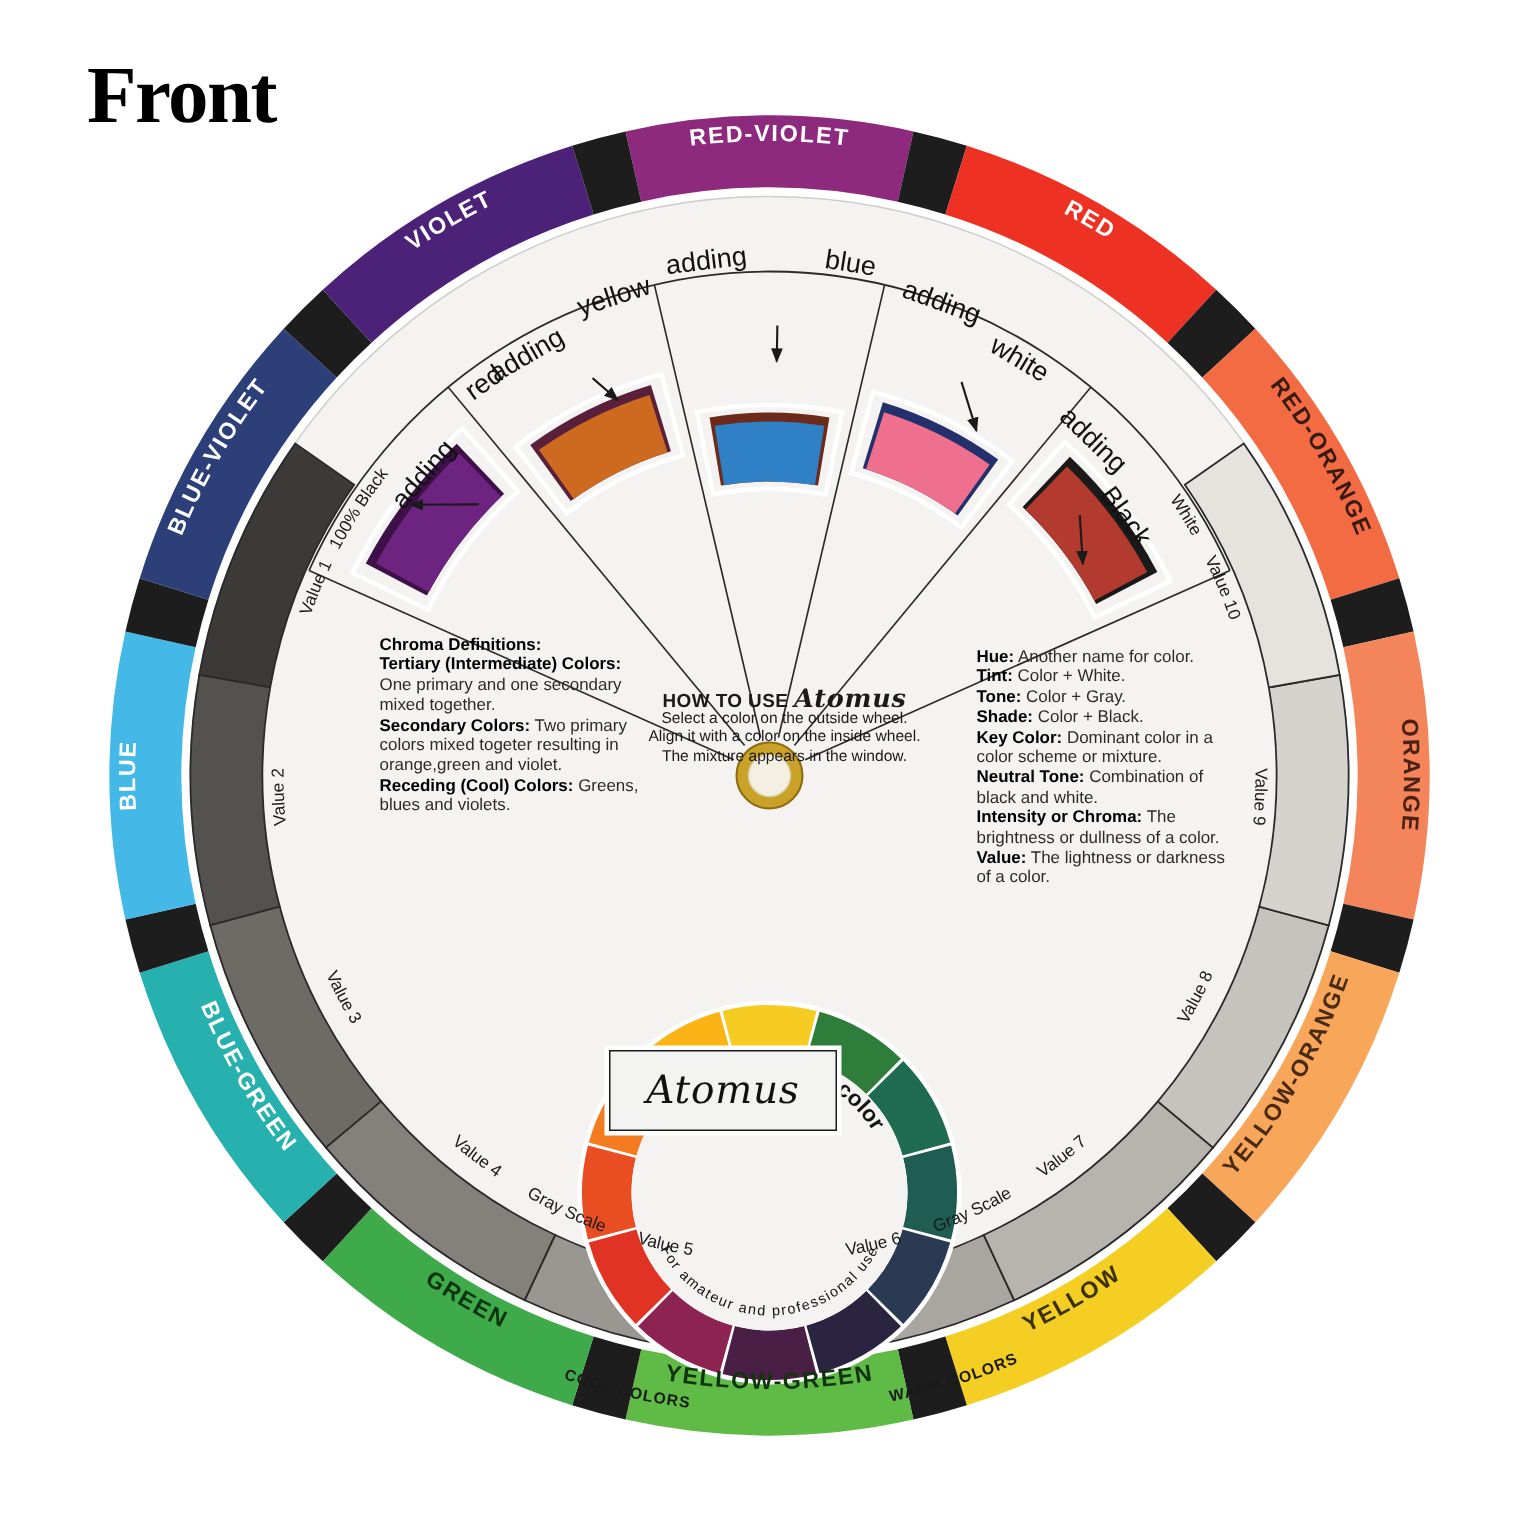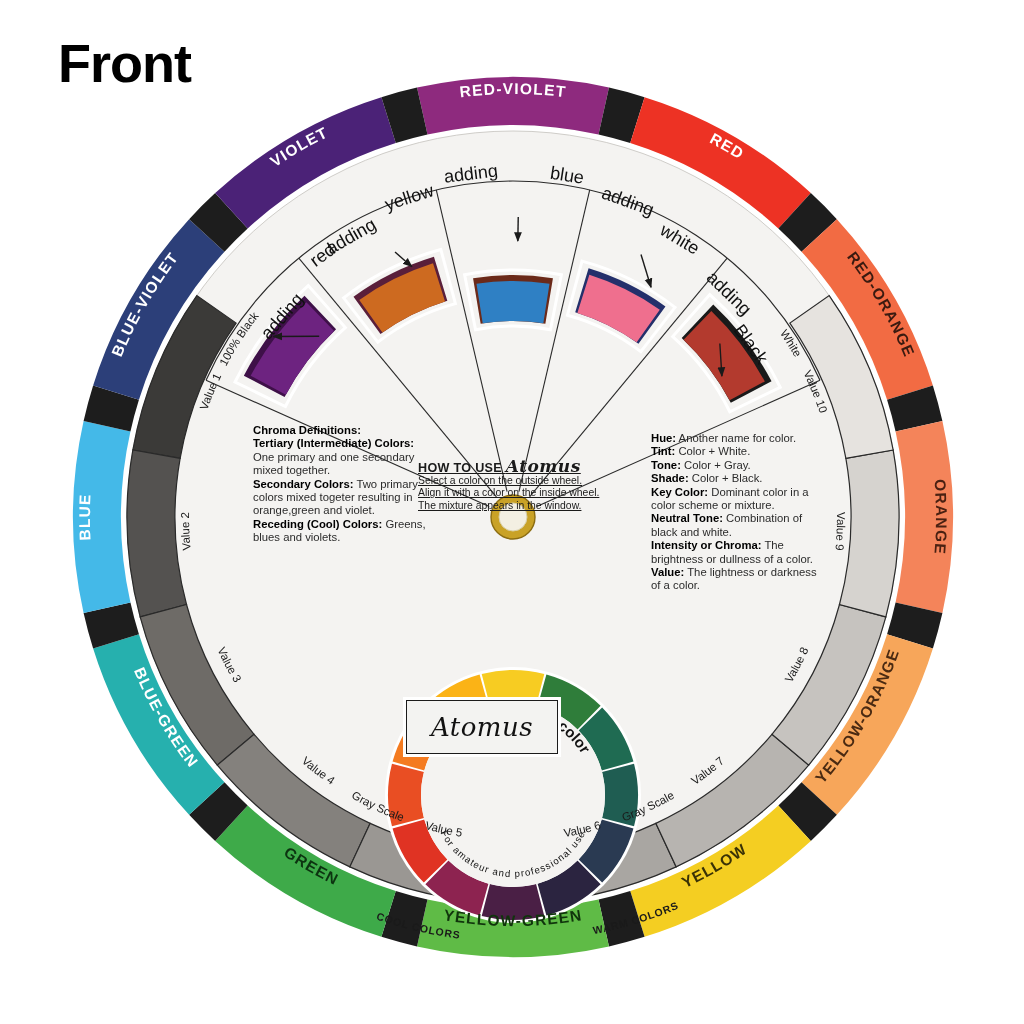--- a/index.html
+++ b/index.html
@@ -10,21 +10,21 @@
     overflow:hidden;
     position:relative;
   }
   #front-label{
     position:absolute;
     left:58px; top:32px;
     font-size:54px;
     font-weight:bold;
     letter-spacing:-1px;
     color:#000;
-    font-family:Liberation Sans, sans-serif;
+    font-family:Liberation Serif, serif;
   }
   #wheel-stage{
     position:absolute;
     left:68px; top:72px;
     width:890px; height:890px;
   }
   #wheel-svg{ display:block; width:890px; height:890px; }
 
   .txt{ font-family:"Liberation Sans", sans-serif; }
   .ringlabel{ font-weight:bold; font-size:15.5px; letter-spacing:1.2px; }
@@ -39,24 +39,24 @@
     font-family:"Liberation Sans", sans-serif;
   }
   .deftext b{ color:#000; }
   #defs-left{ left:185px; top:352px; width:175px; }
   #defs-right{ left:583px; top:360px; width:175px; }
 
   #howto{
     position:absolute;
     left:350px; top:388px;
     width:210px;
+    text-align:center;
     font-size:10.4px;
     line-height:12.6px;
     color:#1a1a1a;
-    text-decoration:underline;
   }
   #howto .htline{ font-weight:bold; font-size:12.6px; letter-spacing:.3px; }
   #howto .brandscript{
     font-family:"DejaVu Serif", serif;
     font-style:italic;
     font-size:17px;
     letter-spacing:.5px;
   }
   #atomus-box{
     position:absolute;

